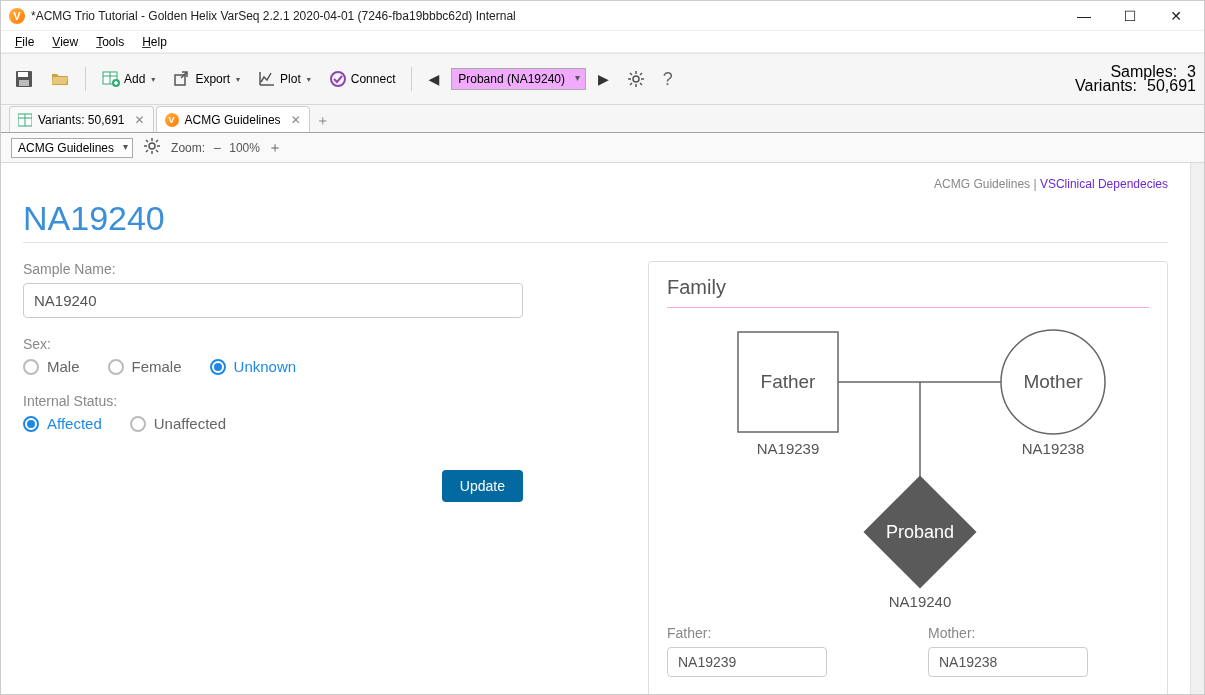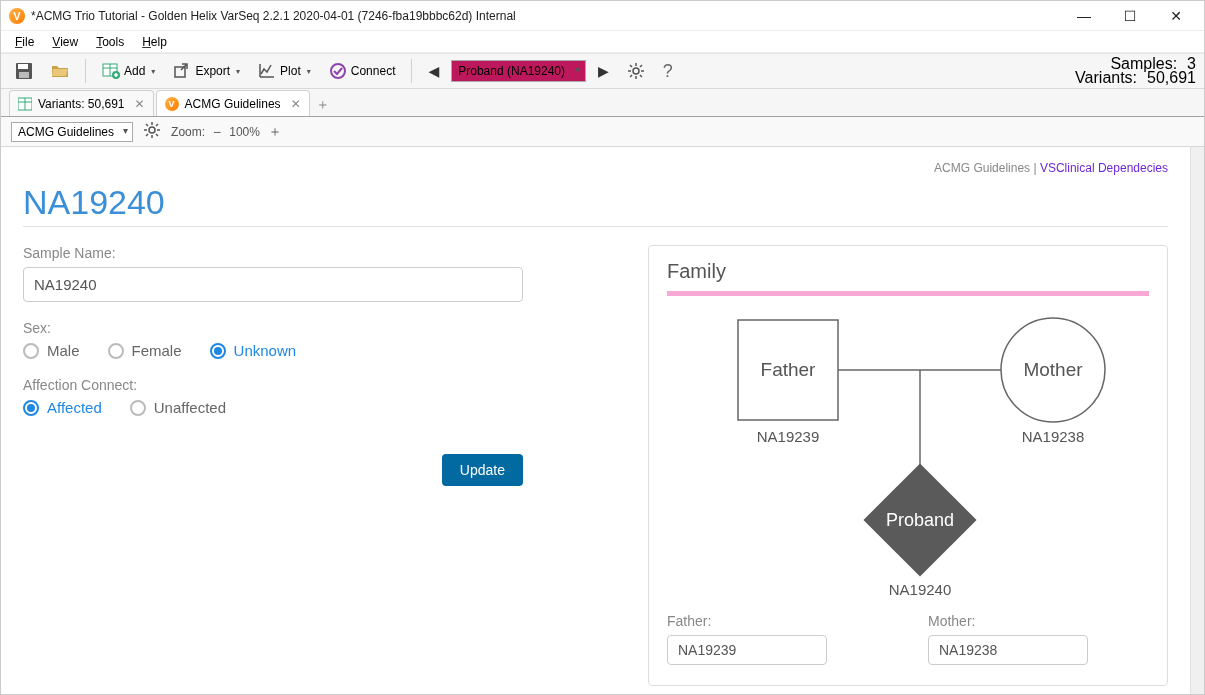--- a/index.html
+++ b/index.html
@@ -36,21 +36,21 @@
   height: 22px;
   display: flex;
   align-items: center;
   gap: 18px;
   padding: 0 14px;
   border-bottom: 1px solid #eee;
 }
 .menubar span { cursor: default; }
 .menubar .u { text-decoration: underline; text-decoration-color: #333; }
 .toolbar {
-  height: 36px;
+  height: 52px;
   background: #f6f6f6;
   border-top: 1px solid #e5e5e5;
   border-bottom: 1px solid #d8d8d8;
   display: flex;
   align-items: center;
   padding: 0 8px;
   gap: 6px;
 }
 .tb-btn {
   display: flex; align-items: center; gap: 4px;
@@ -58,21 +58,21 @@
   cursor: default;
 }
 .tb-icon {
   width: 18px; height: 18px;
   display: inline-flex; align-items: center; justify-content: center;
 }
 .tb-sep { width: 1px; height: 24px; background: #d0d0d0; margin: 0 4px; }
 .dd-caret { font-size: 8px; color: #555; margin-left: 2px; }
 .sample-select {
   border: 1px solid #aaa;
-  background: #be185d;
+  background: #f0abfc;
   height: 22px;
   padding: 0 20px 0 6px;
   position: relative;
   display: flex; align-items: center;
   min-width: 120px;
 }
 .sample-select::after {
   content: "▾"; position: absolute; right: 5px; top: 3px; font-size: 10px; color: #555;
 }
 .nav-arrow { font-size: 14px; color: #333; padding: 0 6px; }
@@ -174,21 +174,21 @@
 .btn-update {
   background: #0369a1; color: #fff;
   border: none; border-radius: 4px;
   padding: 8px 18px; font-size: 14px;
   float: right; margin-right: 20px; margin-top: 20px;
 }
 .family-card {
   border: 1px solid #ddd; border-radius: 4px;
   padding: 14px 18px 20px 18px;
 }
-.family-title { font-size: 20px; font-weight: 300; color: #555; border-bottom: 5px solid #f9a8d4; padding-bottom: 8px; margin-bottom: 14px; }
+.family-title { font-size: 20px; font-weight: 300; color: #555; border-bottom: 1px solid #f9a8d4; padding-bottom: 8px; margin-bottom: 14px; }
 .pedigree { width: 100%; height: 290px; }
 .family-inputs { display: flex; gap: 40px; margin-top: 10px; }
 .family-inputs .col { flex: 1; }
 .small-input {
   width: 160px; border: 1px solid #ccc; border-radius: 4px;
   padding: 6px 10px; font-size: 14px; color: #555;
 }
 .vscroll {
   width: 14px; background: #f0f0f0; border-left: 1px solid #e0e0e0;
 }
@@ -379,21 +379,21 @@
           <span class="radio">
               <span class="radio-dot"></span>
               <span class="radio-label">Female</span>
             </span>
           <span class="radio selected">
               <span class="radio-dot"></span>
               <span class="radio-label">Unknown</span>
             </span>
         </div>
 
-        <span class="form-label">Affection Connect:</span>
+        <span class="form-label">Internal Status:</span>
         <div class="radio-row">
           <span class="radio selected">
               <span class="radio-dot"></span>
               <span class="radio-label">Affected</span>
             </span>
           <span class="radio">
               <span class="radio-dot"></span>
               <span class="radio-label">Unaffected</span>
             </span>
         </div>

